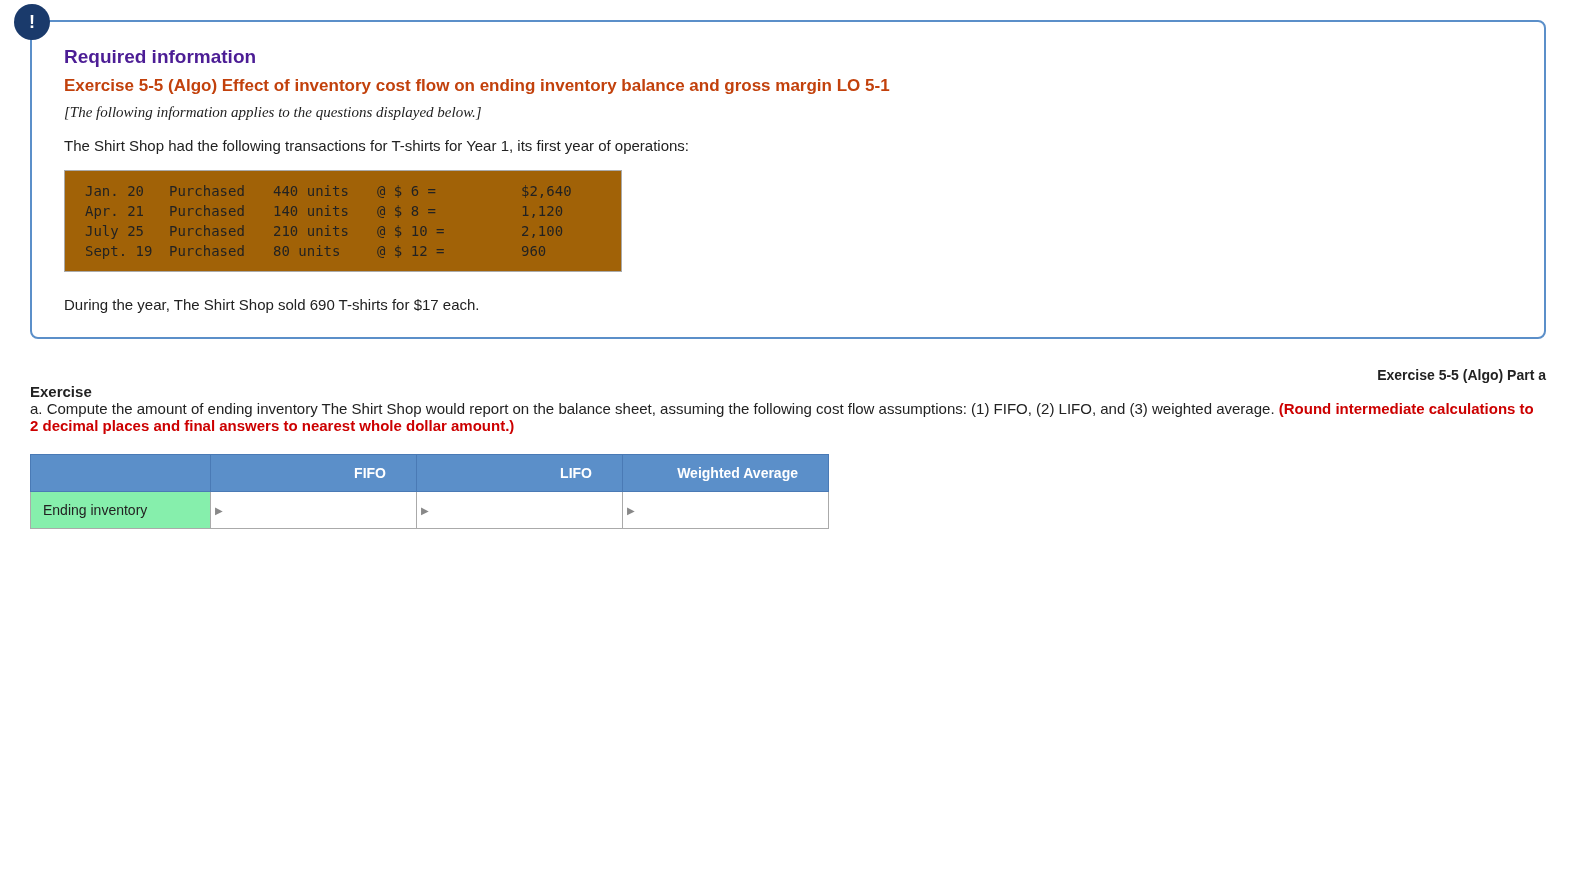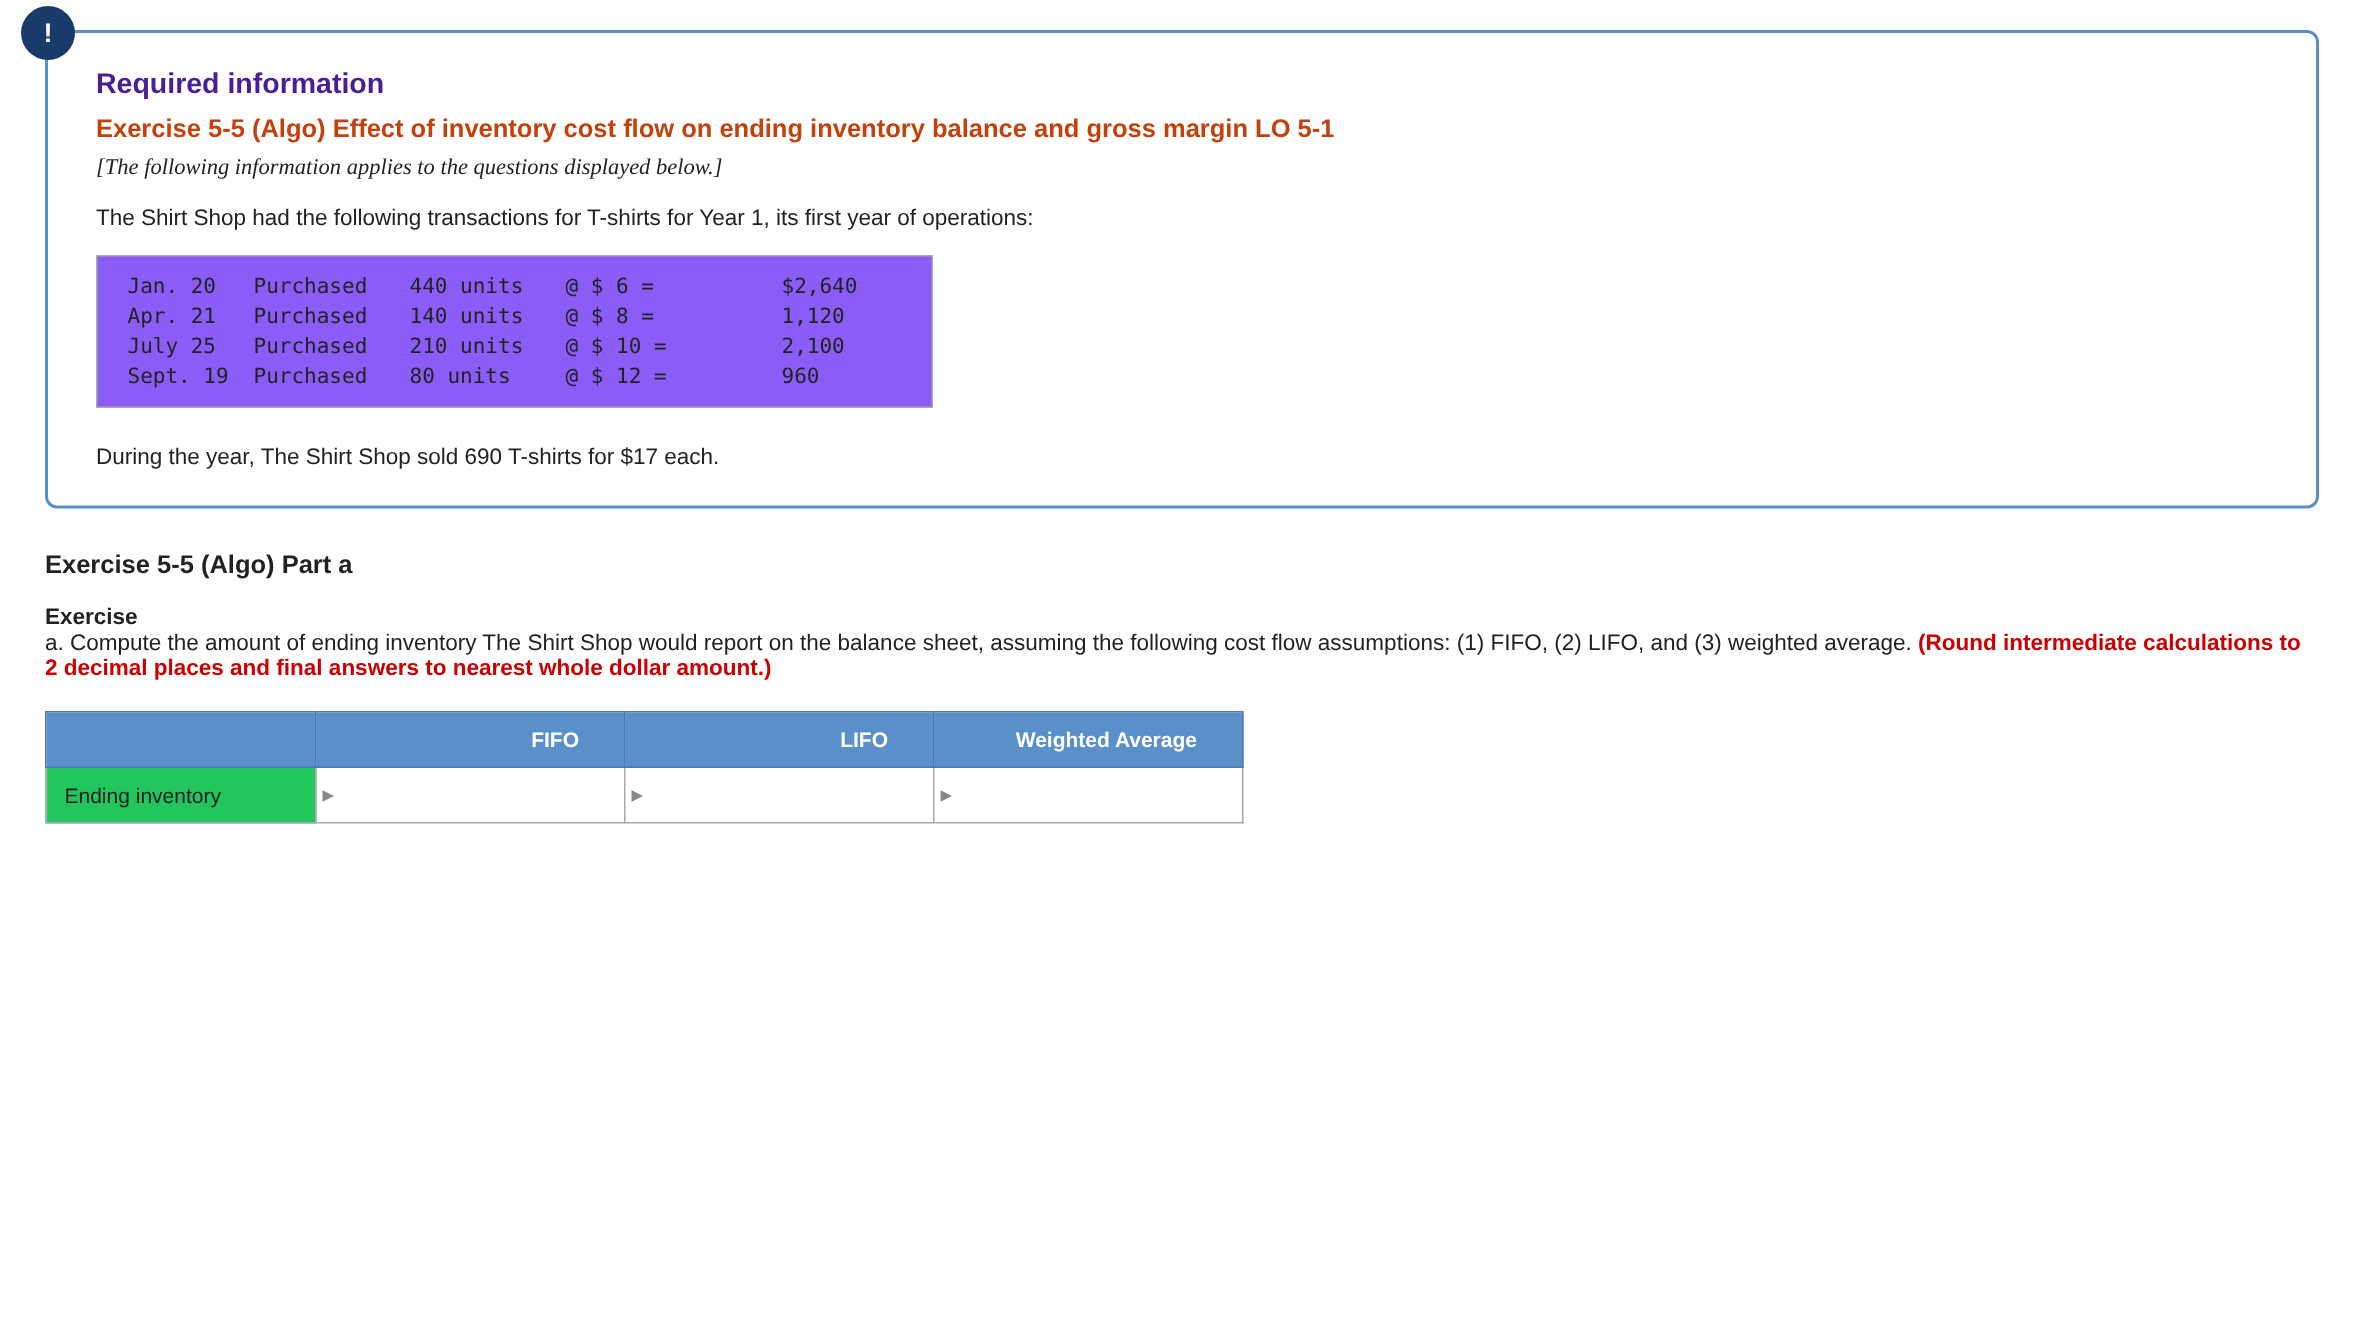--- a/index.html
+++ b/index.html
@@ -61,21 +61,21 @@
       color: #222;
       font-family: Liberation Serif, serif;
     }
 
     .intro-text {
       margin-bottom: 16px;
     }
 
     .transaction-table {
       border: 1px solid #aaa;
-      background: #8b5cf6;
+      background: #a16207;
       padding: 10px 20px;
       margin-bottom: 16px;
       display: inline-block;
       min-width: 400px;
     }
 
     .transaction-row {
       display: grid;
       grid-template-columns: 80px 100px 100px 140px 80px;
       gap: 4px;
@@ -86,23 +86,23 @@
 
     .transaction-row span {
       white-space: nowrap;
     }
 
     .sold-text {
       margin-top: 8px;
     }
 
     .part-title {
-      font-size: 17px;
-      font-weight: bold;
-      margin-bottom: 16px;
+      font-size: 14px;
+      font-weight: bold;
+      text-align: right;
     }
 
     .required-section {
       margin-bottom: 16px;
     }
 
     .required-bold {
       font-weight: bold;
     }
 
@@ -135,21 +135,21 @@
       min-width: 180px;
     }
 
     .answer-table td {
       border: 1px solid #aaa;
       padding: 10px 12px;
       font-size: 14px;
     }
 
     .answer-table td.row-label {
-      background: #22c55e;
+      background: #86efac;
       color: #222;
       min-width: 180px;
       font-size: 14px;
     }
 
     .answer-table td.input-cell {
       background: #ffffff;
       text-align: center;
       min-width: 120px;
       position: relative;

